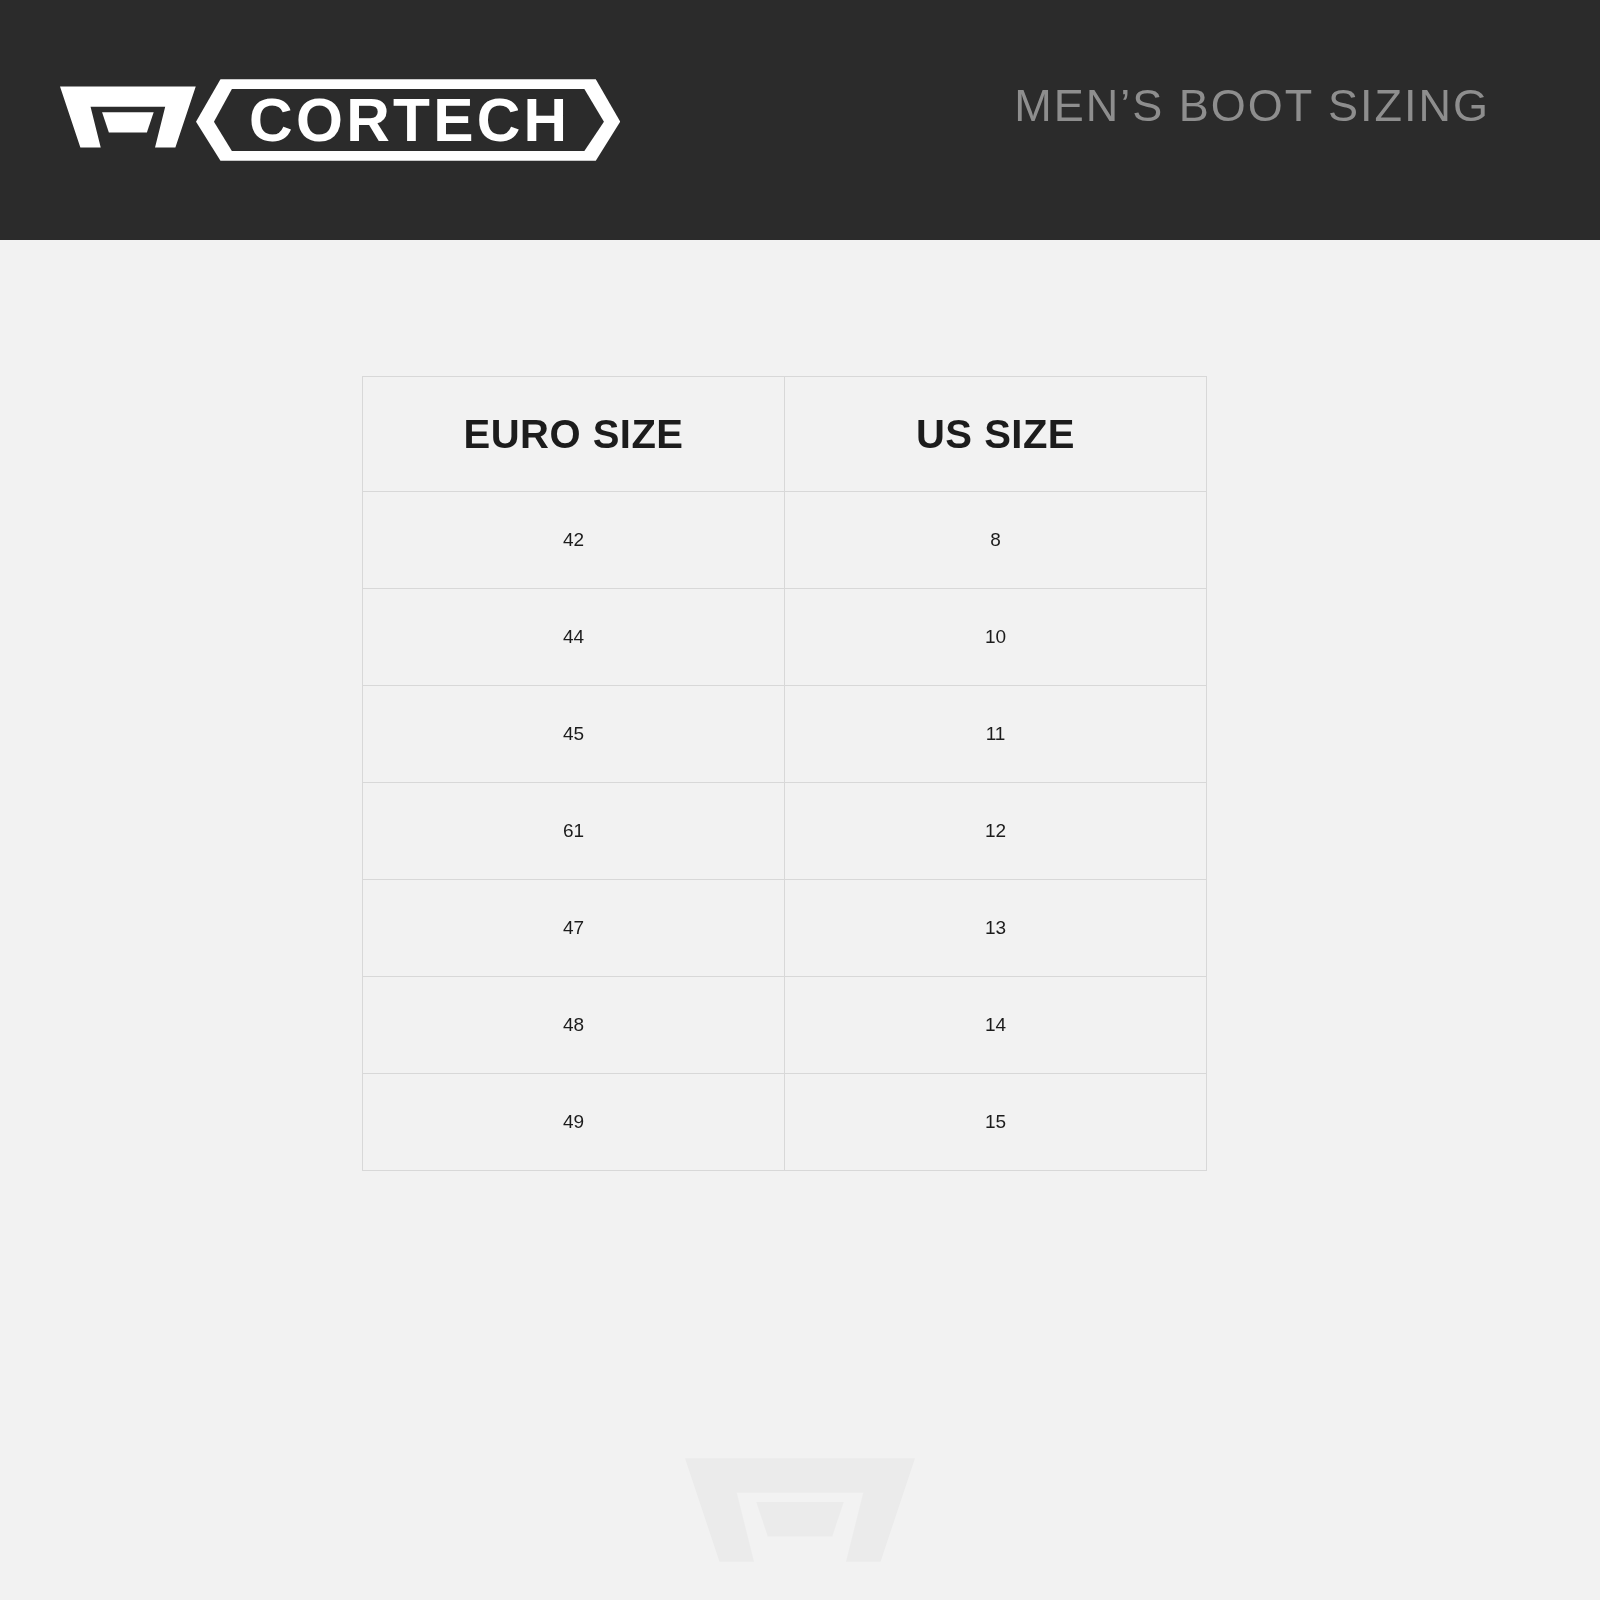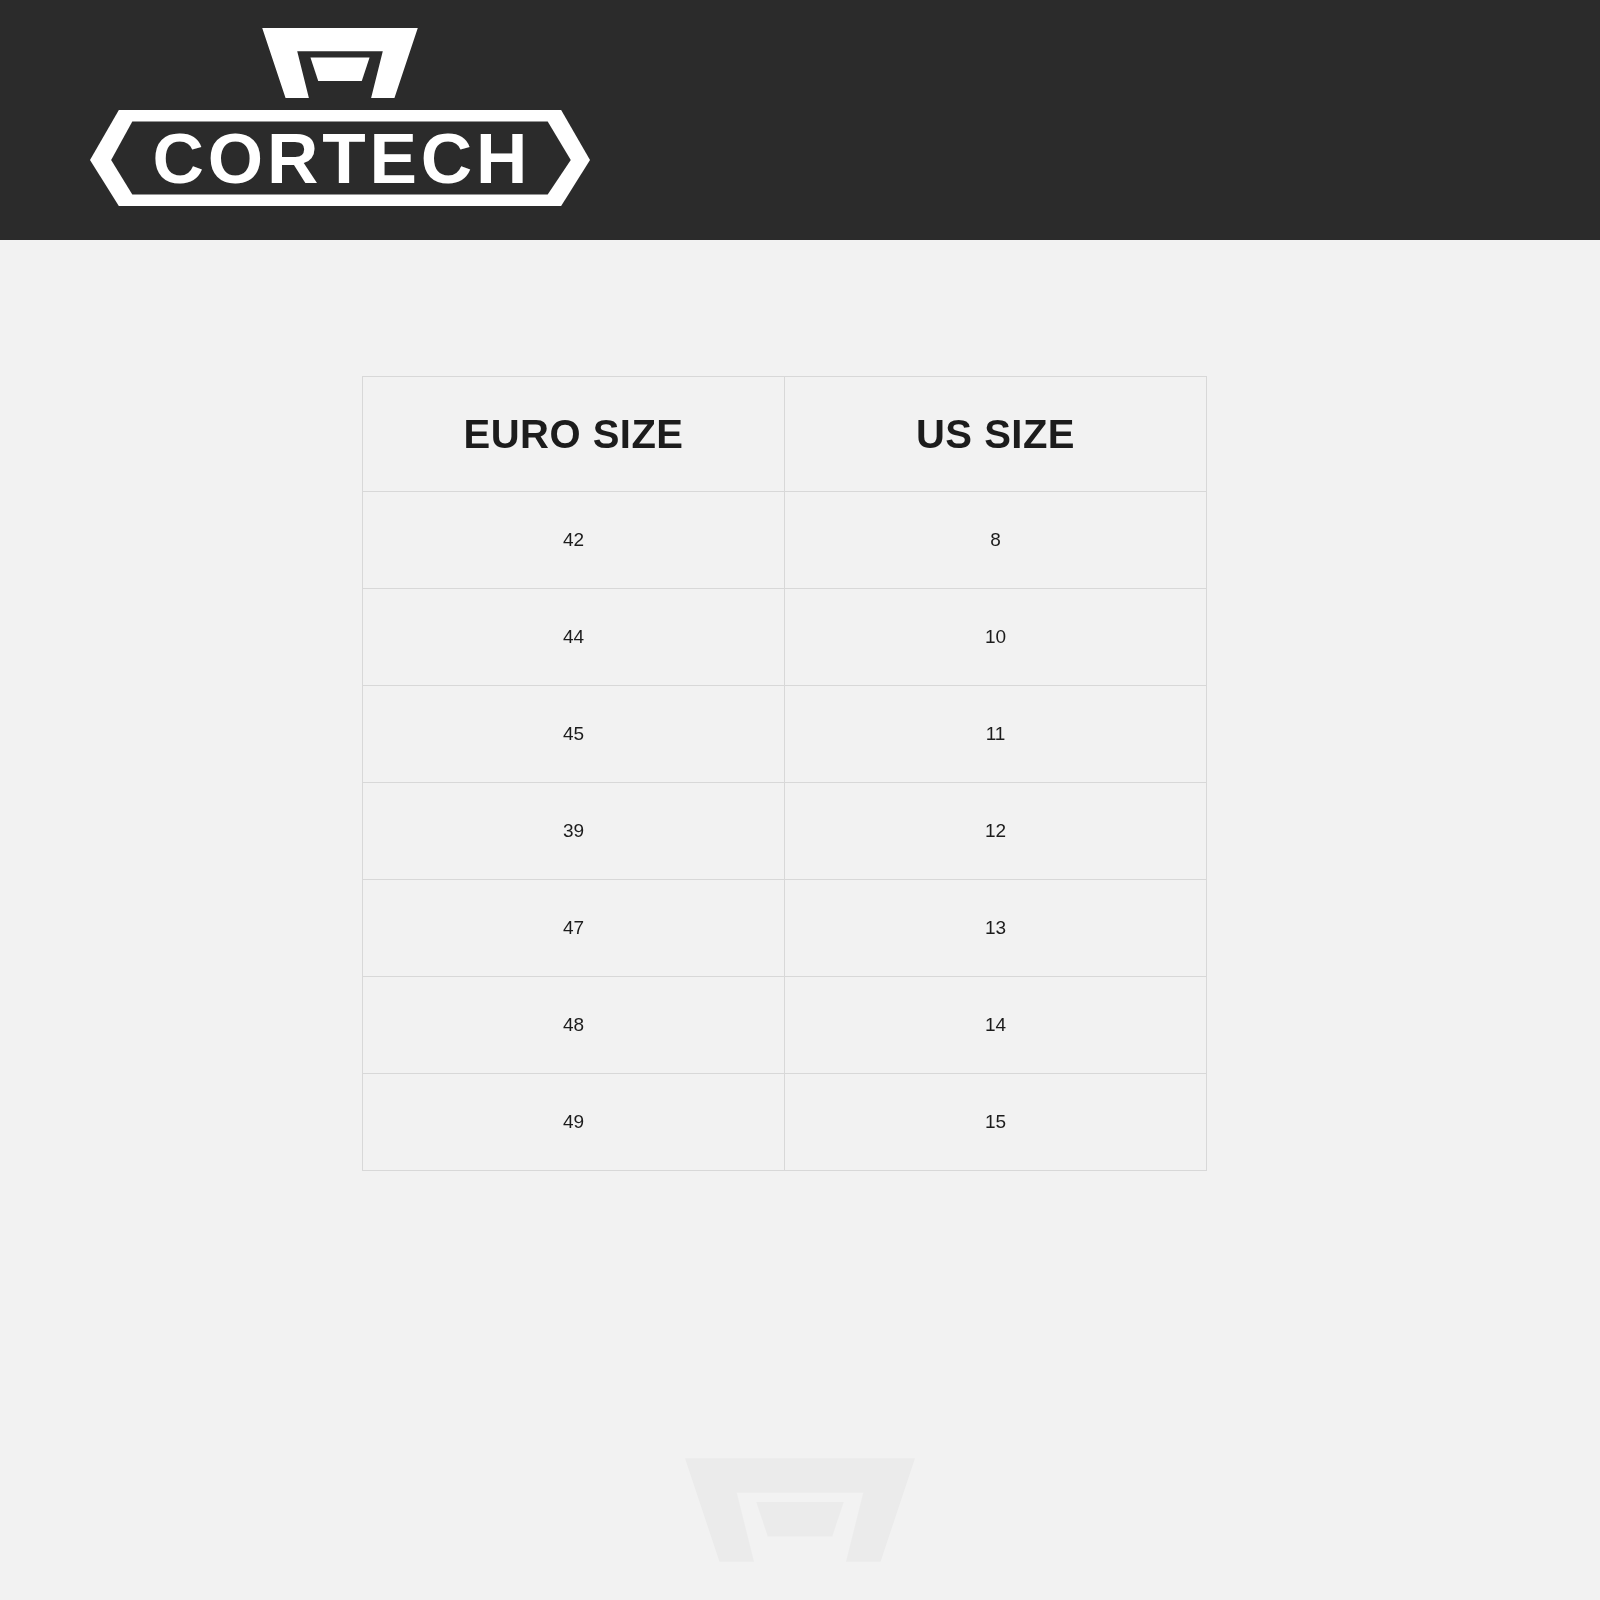--- a/index.html
+++ b/index.html
@@ -30,21 +30,21 @@
     align-items: center;
     justify-content: space-between;
     box-sizing: border-box;
   }
   .brand {
     position: relative;
     width: 560px;
     height: 210px;
     margin-left: 60px;
     display: flex;
-    flex-direction: column;
+    flex-direction: row;
     align-items: center;
     justify-content: center;
   }
   .brand-mark {
     width: 160px;
     height: 70px;
     margin-bottom: 6px;
   }
   .brand-wordmark {
     width: 500px;
@@ -121,20 +121,21 @@
         <polygon points="62,38 138,38 128,68 72,68" fill="#ffffff"></polygon>
       </svg>
 
       <svg class="brand-wordmark" viewBox="0 0 520 112" aria-hidden="true">
         <polygon points="30,6 490,6 520,58 490,106 30,106 0,58" fill="#ffffff"></polygon>
         <polygon points="44,18 476,18 500,58 476,94 44,94 22,58" fill="#2b2b2b"></polygon>
         <text x="262" y="82" text-anchor="middle" font-family="'Liberation Sans', sans-serif" font-size="74" font-weight="bold" fill="#ffffff" letter-spacing="4">CORTECH</text>
       </svg>
     </div>
 
+    <div class="header-title">MEN’S BOOT SIZING</div>
   </div>
 
   <div class="content">
 
     <div class="table-wrap">
       <table class="size-table">
         <thead>
           <tr>
             <th>EURO SIZE</th>
             <th>US SIZE</th>
@@ -147,21 +148,21 @@
           </tr>
           <tr>
             <td>44</td>
             <td>10</td>
           </tr>
           <tr>
             <td>45</td>
             <td>11</td>
           </tr>
           <tr>
-            <td>39</td>
+            <td>61</td>
             <td>12</td>
           </tr>
           <tr>
             <td>47</td>
             <td>13</td>
           </tr>
           <tr>
             <td>48</td>
             <td>14</td>
           </tr>

